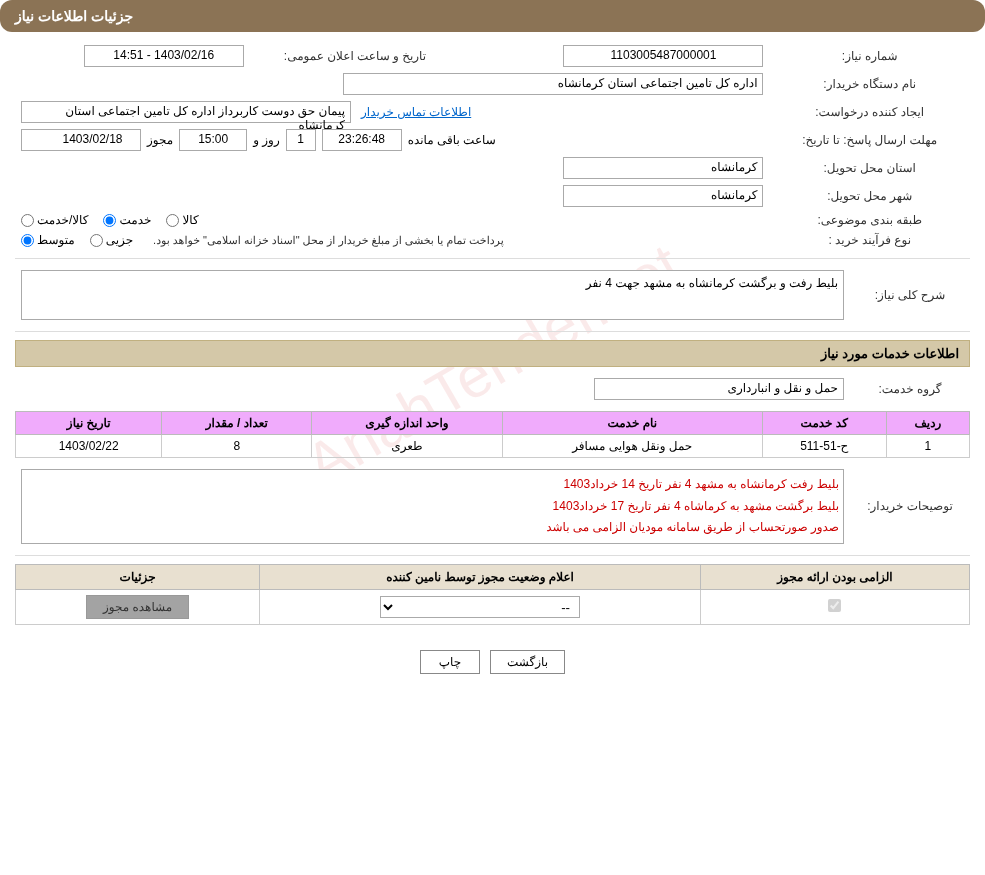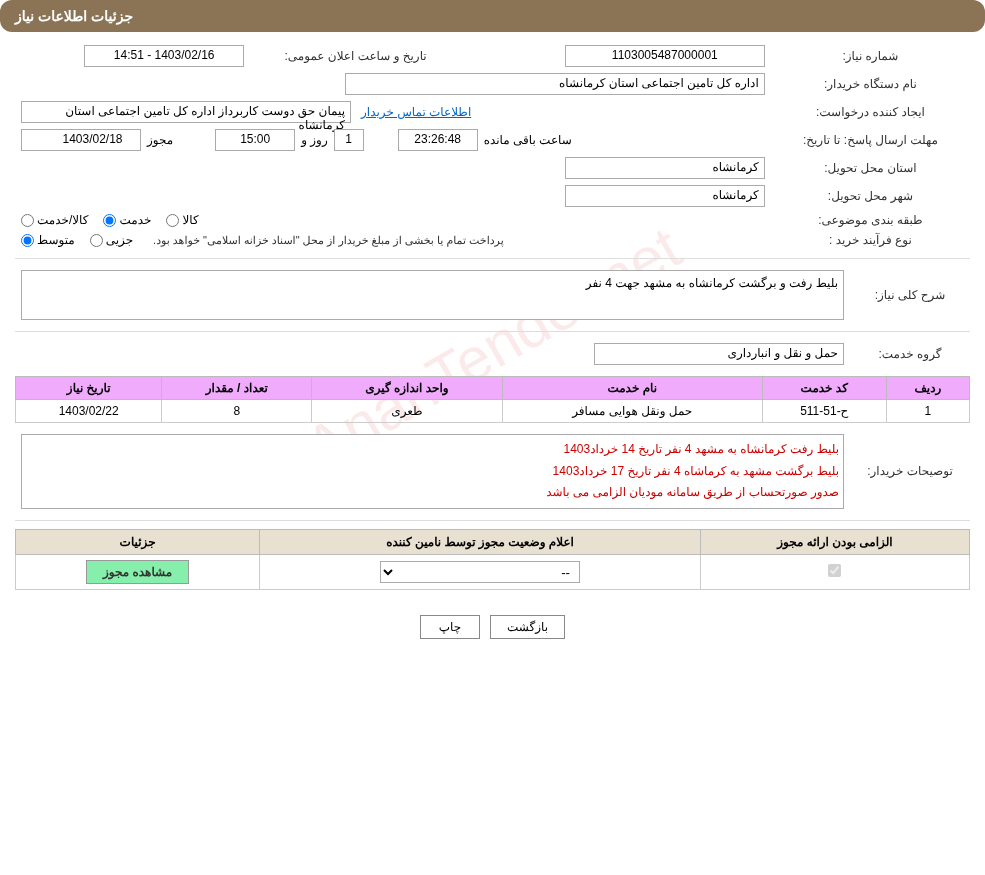--- a/index.html
+++ b/index.html
@@ -59,21 +59,21 @@
     .input-box {
       border: 1px solid #aaa;
       background: #fff;
       padding: 2px 5px;
       height: 22px;
       display: inline-block;
       text-align: right;
     }
     .input-medium { width: 200px; }
     .input-small { width: 120px; padding-left: 28px; }
-    .input-xsmall { width: 80px; margin-left: 36px; }
+    .input-xsmall { width: 68px; }
     .blue-link { color: #0066cc; text-decoration: underline; cursor: pointer; }
     .radio-group {
       display: flex;
       gap: 15px;
       align-items: center;
       flex-direction: row-reverse;
     }
     .radio-item {
       display: flex;
       align-items: center;
@@ -151,23 +151,22 @@
       vertical-align: middle;
     }
     .btn {
       padding: 4px 16px;
       border: 1px solid #999;
       cursor: pointer;
       font-family: Tahoma, Arial, sans-serif;
       font-size: 12px;
     }
     .btn-view {
-      background: #86efac;
+      background: #a3a3a3;
       color: #333;
-      font-weight: bold;
     }
     .btn-print {
       background: #fff;
       border: 1px solid #888;
       min-width: 60px;
     }
     .btn-back {
       background: #fff;
       border: 1px solid #888;
       min-width: 60px;
@@ -252,21 +251,21 @@
         </tr>
         <tr>
           <td class="label-cell">مهلت ارسال پاسخ: تا تاریخ:</td>
           <td colspan="4">
             <div style="display:flex; align-items:center; gap:6px; flex-direction:row-reverse;">
               <div class="input-box input-small" style="text-align:center;">1403/02/18</div>
               <span>مجوز</span>
               <div class="input-box input-xsmall" style="text-align:center;">15:00</div>
               <span>روز و</span>
               <div class="input-box" style="width:30px; text-align:center;">1</div>
-              <div class="input-box" style="width:80px; text-align:center;margin-left:28px;">23:26:48</div>
+              <div class="input-box" style="width:80px; text-align:center;">23:26:48</div>
               <span>ساعت باقی مانده</span>
             </div>
           </td>
         </tr>
         <tr>
           <td class="label-cell">استان محل تحویل:</td>
           <td colspan="4">
             <div class="input-box" style="width:200px;">کرمانشاه</div>
           </td>
         </tr>
@@ -324,20 +323,21 @@
           <td style="width:120px;" class="label-cell">شرح کلی نیاز:</td>
           <td>
             <div class="description-box">بلیط رفت و برگشت کرمانشاه به مشهد جهت 4 نفر</div>
           </td>
         </tr>
       </tbody>
         </table>
 
       <div class="divider"></div>
 
+      <div class="section-title">اطلاعات خدمات مورد نیاز</div>
 
       <table class="info-table">
         <tbody>
             <tr>
           <td style="width:120px;" class="label-cell">گروه خدمت:</td>
           <td>
             <div class="input-box" style="width:250px;">حمل و نقل و انبارداری</div>
           </td>
         </tr>
       </tbody>

